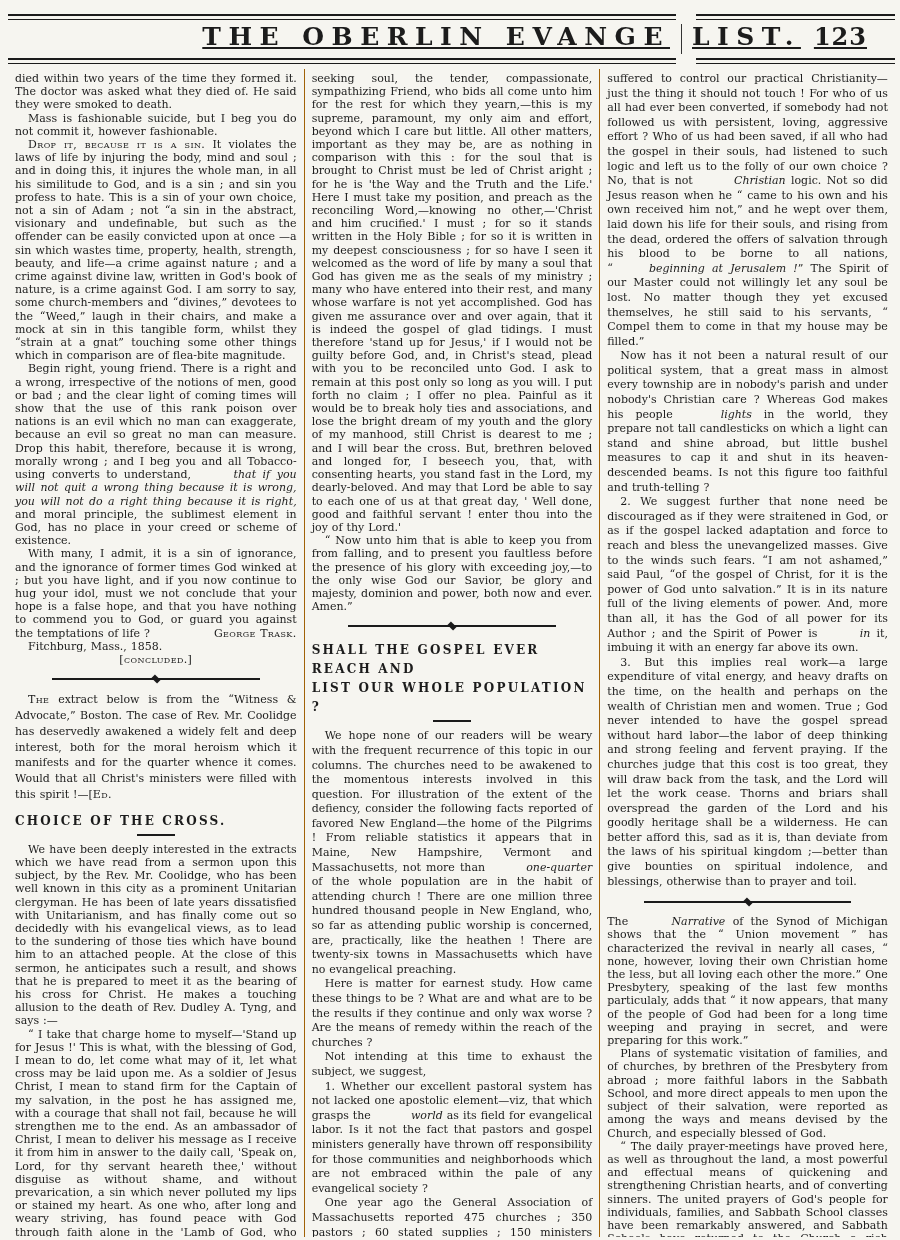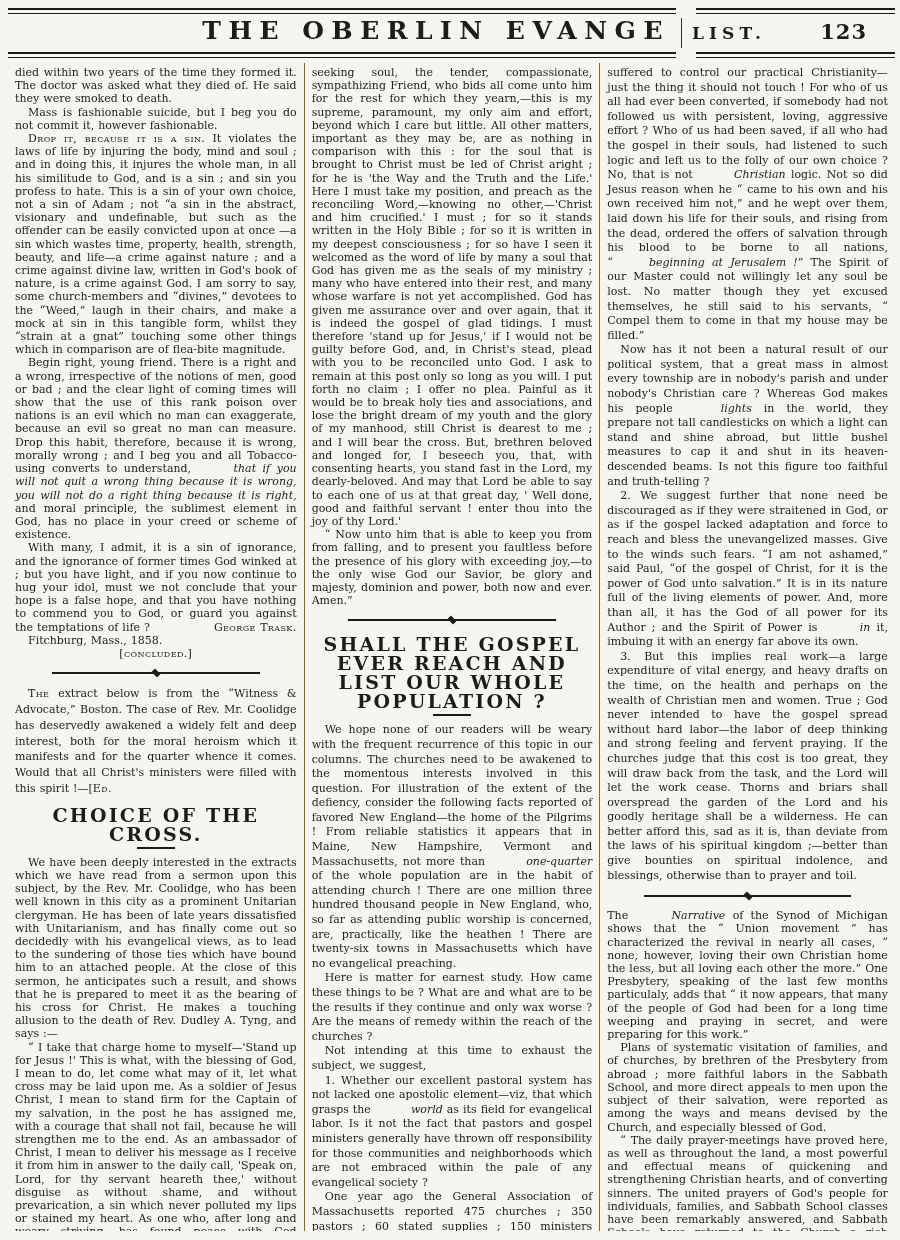--- a/index.html
+++ b/index.html
@@ -1,43 +1,43 @@
 <!DOCTYPE html>
 <html><head>
 <meta charset="utf-8">
 <style>
   html,body{margin:0;padding:0;background:#c8c8c2;}
   .page{width:900px;height:1240px;background:#f6f5f0;position:relative;overflow:hidden;
         font-family:"DejaVu Serif","Liberation Serif",serif;color:#1c1c1c;box-sizing:border-box;}
   
-  .masthead{padding-top:8px;}
+  .masthead{padding-top:14px;text-decoration:underline;}
   .rule-row{display:flex;gap:20px;padding:0 5px 0 8px;}
   .rule-row .seg{height:6px;box-sizing:border-box;border-top:2.5px solid #1b1b1b;border-bottom:1.5px solid #1b1b1b;}
   .seg-left{width:668px;}
   .seg-right{flex:1;}
   .title-row{display:flex;align-items:baseline;height:36px;padding:2px 5px 0 8px;}
   .title-left{width:662px;text-align:right;font-size:25px;font-weight:bold;letter-spacing:.30em;white-space:nowrap;}
   .title-gap{width:22px;align-self:stretch;position:relative;}
   .title-gap::after{content:"";position:absolute;left:50%;top:2px;bottom:4px;border-left:1.5px solid #333;}
-  .title-right{font-size:17px;font-weight:bold;letter-spacing:.30em;white-space:nowrap;}
-  .page-num{margin-left:auto;font-size:21px;font-weight:bold;letter-spacing:1px;padding-right:28px;}
+  .title-right{font-size:25px;font-weight:bold;letter-spacing:.30em;white-space:nowrap;}
+  .page-num{margin-left:auto;font-size:24px;font-weight:bold;letter-spacing:1px;padding-right:28px;}
   
   .columns{display:flex;margin-top:5px;height:1168px;overflow:hidden;padding:0 5px 0 8px;}
   .col{width:33.33%;box-sizing:border-box;padding:3px 7px 0 7px;text-align:justify;}
   .col + .col{border-left:1px solid #a16207;}
   
   .para{margin:0;text-indent:13px;font-size:11px;line-height:13.2px;word-spacing:.5px;}
   .para.mid{line-height:14.6px;}
   .para.lead{line-height:15.8px;}
   .para.noindent{text-indent:0;}
   .para.center{text-align:center;text-indent:0;}
   .it{font-style:italic;padding-left:36px;}
   .sc{font-variant:small-caps;letter-spacing:.4px;}
   .sig{float:right;font-variant:small-caps;letter-spacing:.4px;padding-left:8px;}
-  .heading{text-align:center;font-weight:bold;font-size:19px;letter-spacing:2.2px;
+  .heading{text-align:left;font-weight:bold;font-size:12px;letter-spacing:2.2px;
            margin:9px 0 2px;line-height:19px;text-indent:0;font-family:"DejaVu Serif","Liberation Serif",serif;}
   .shortrule{width:38px;height:2px;background:#1b1b1b;margin:3px auto 7px;}
   .divider{position:relative;height:13px;margin:6px 0 7px;}
   .divider::before{content:"";position:absolute;left:13%;right:13%;top:6px;height:1.6px;background:#1b1b1b;}
   .divider::after{content:"";position:absolute;left:50%;top:2.6px;width:8px;height:8px;background:#1b1b1b;
                   transform:translateX(-50%) rotate(45deg) scaleY(.62);}
 </style>
 </head>
 <body>
 

